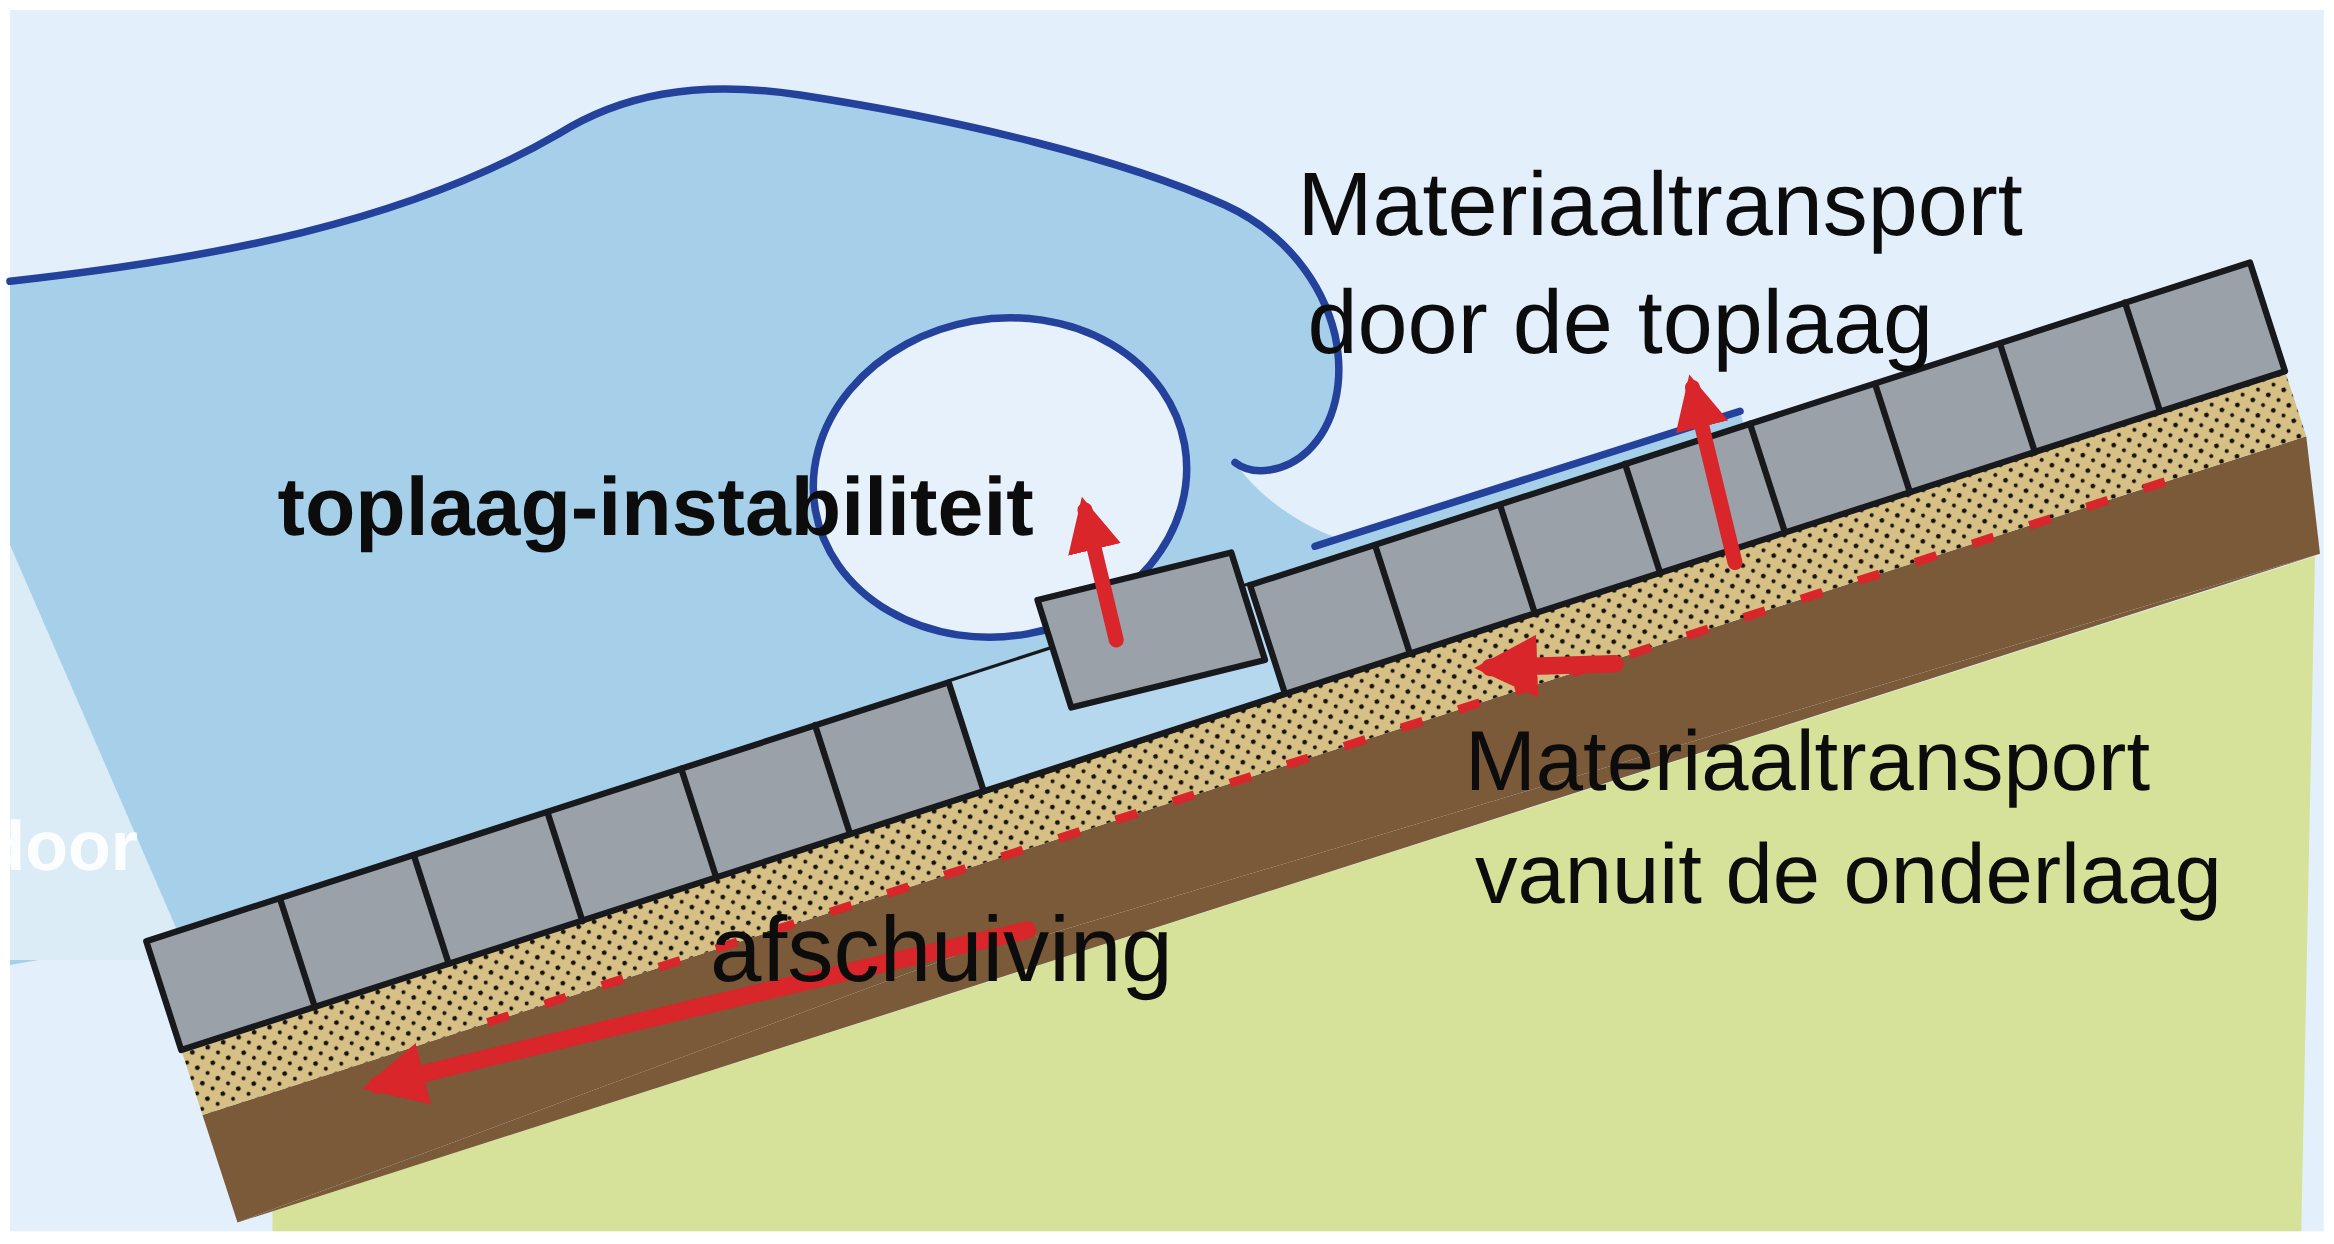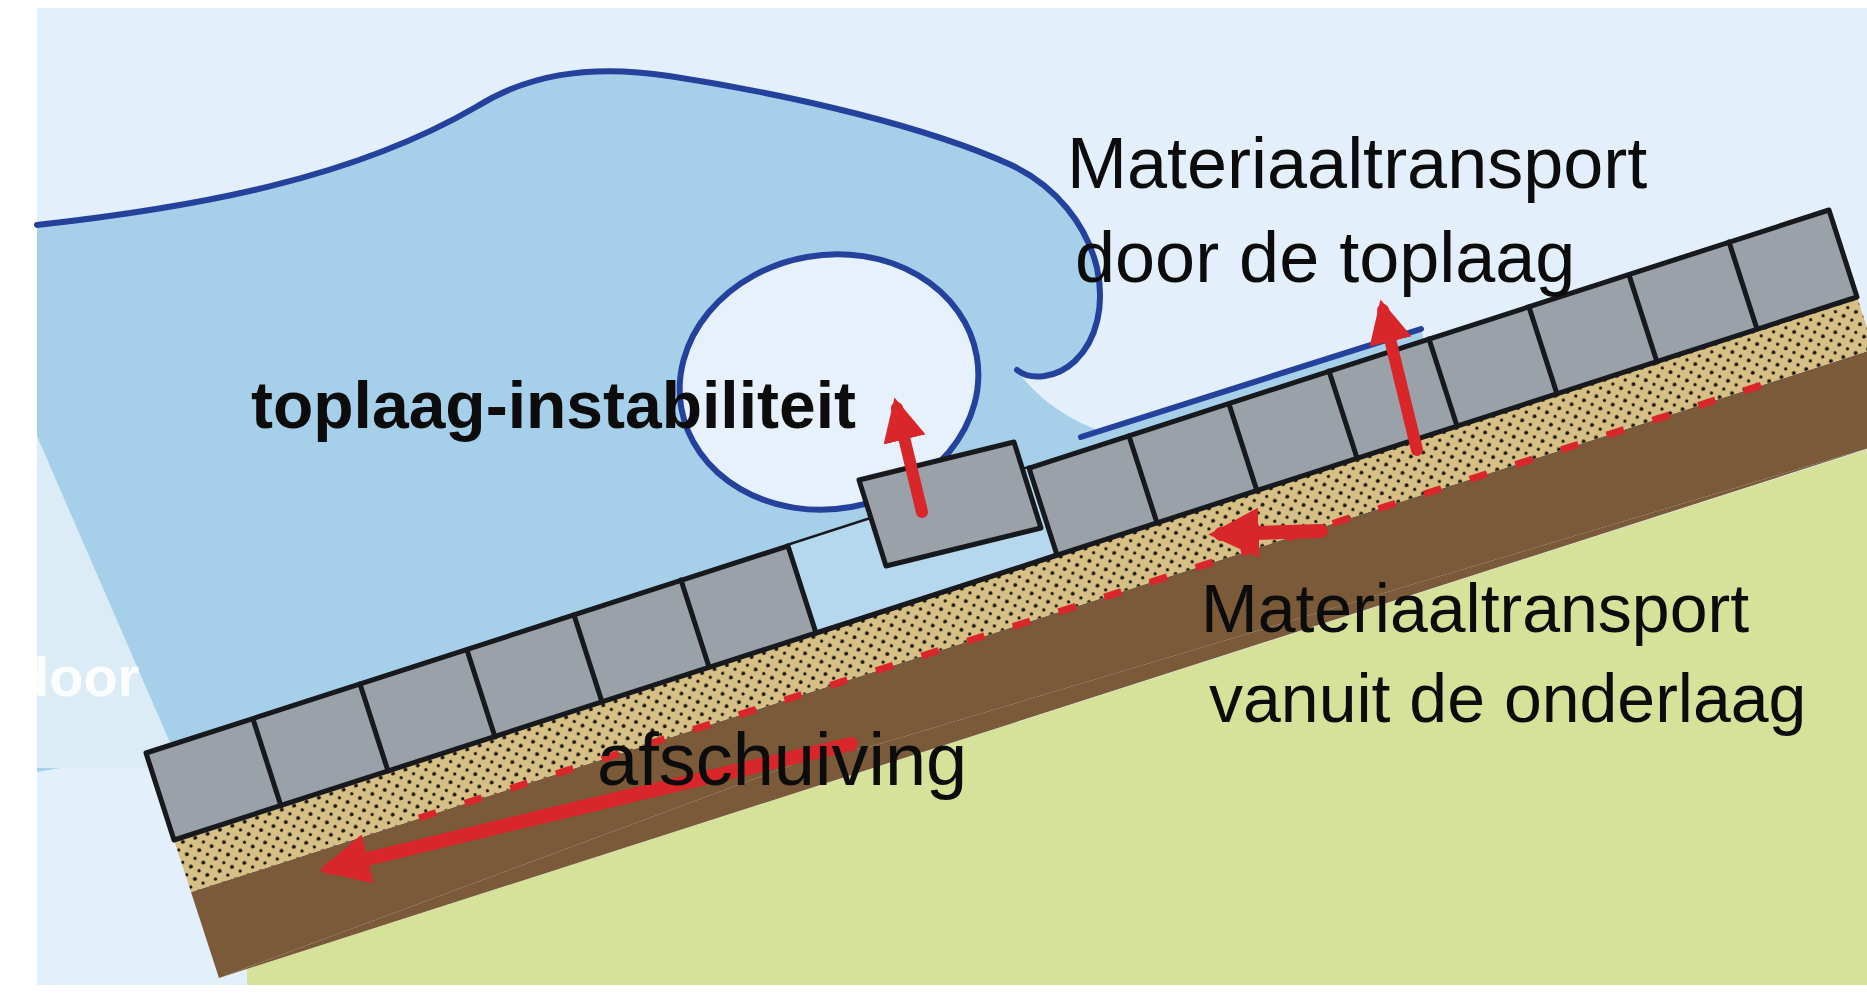--- a/index.html
+++ b/index.html
@@ -1,16 +1,16 @@
 <!DOCTYPE html>
 <html><head>
 <meta charset="utf-8">
 <style>
   html,body{margin:0;padding:0;background:#ffffff;}
-  .stage{width:1511px;height:995px;position:relative;margin-left:29px;}
+  .stage{width:1511px;height:995px;position:relative;}
   svg{display:block;}
   text{font-family:"Liberation Sans","DejaVu Sans",sans-serif;}
   .lbl{font-weight:400;}
   .lbl-bold{font-weight:700;}
 </style>
 </head>
 <body>
 
 <div class="stage">
 <svg width="1867" height="995" viewBox="0 0 1867 995" xmlns="http://www.w3.org/2000/svg">

